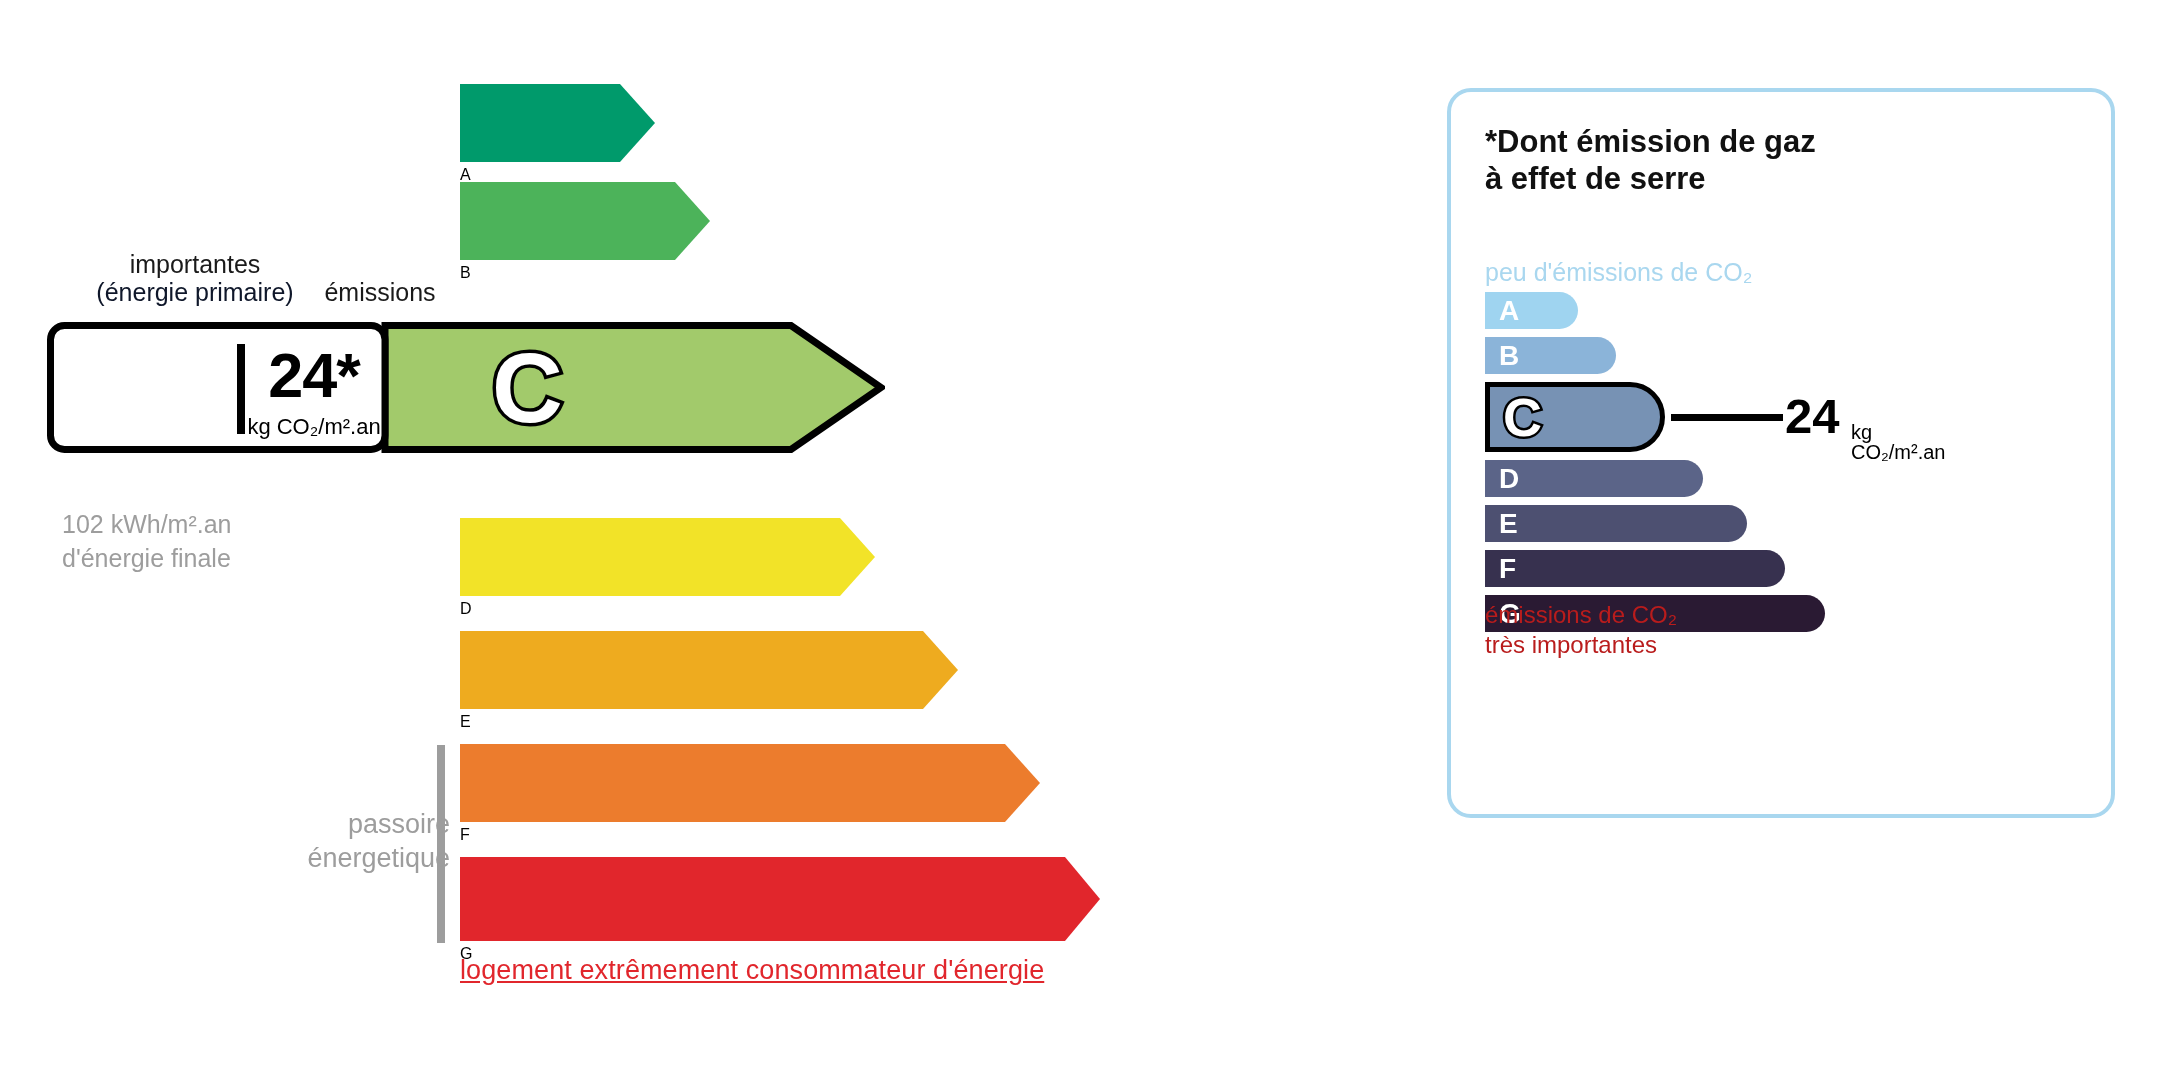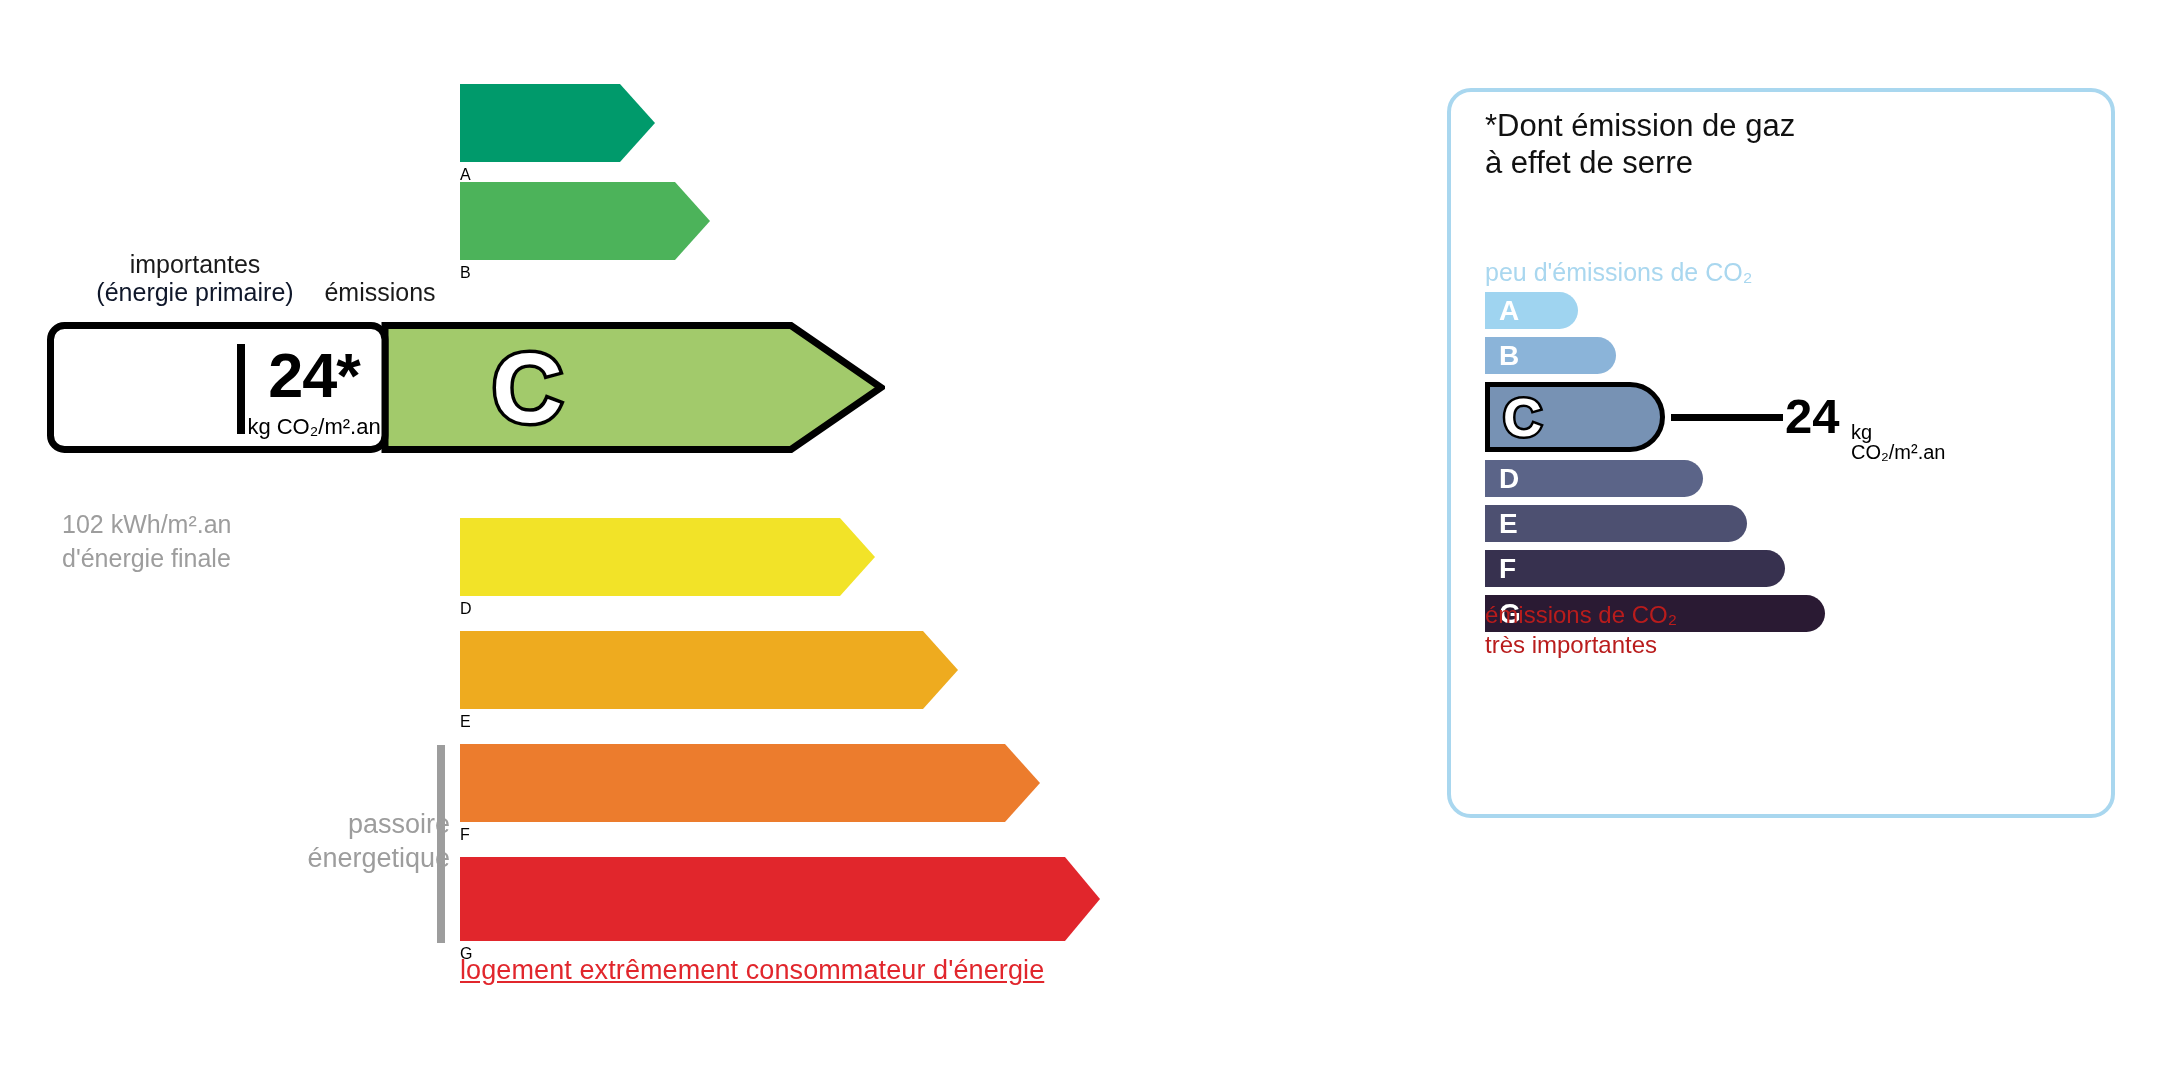--- a/index.html
+++ b/index.html
@@ -68,22 +68,22 @@
   }
 
   
   .ges{
     position:absolute;left:1447px;top:88px;
     width:668px;height:730px;
     border:4px solid #a9d7ef;border-radius:24px;
     box-sizing:border-box;background:#fff;
   }
   .ges-title{
-    position:absolute;left:34px;top:16px;
-    font-size:31px;font-weight:normal;color:#111;line-height:1.18;
+    position:absolute;left:34px;top:32px;
+    font-size:31px;font-weight:bold;color:#111;line-height:1.18;
   }
   .ges-top{
     position:absolute;left:34px;top:166px;
     font-size:25px;color:#a9d7ef;white-space:nowrap;
   }
   .ges-bars{position:absolute;left:34px;top:200px;}
   .gbar{position:relative;height:37px;margin-bottom:8px;}
   .gbar .grect{
     position:absolute;left:0;top:0;height:37px;
     border-radius:0 19px 19px 0;

